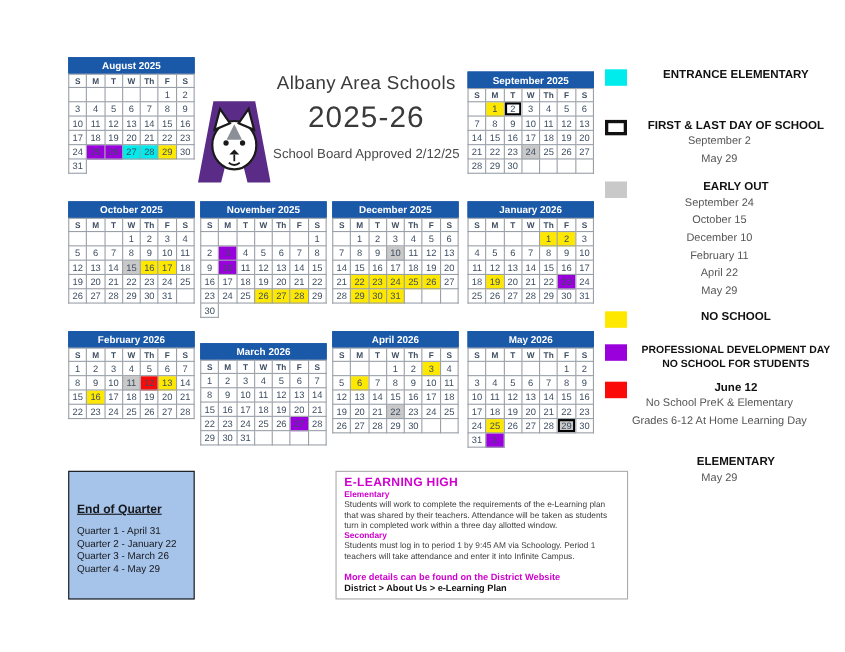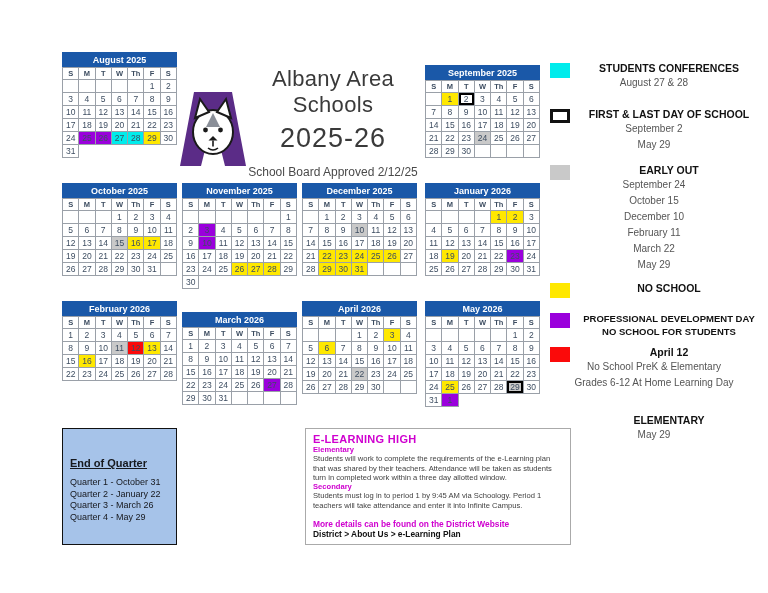--- a/index.html
+++ b/index.html
@@ -8,21 +8,21 @@
     --daytext:#3d4d61; --cellborder:#9aa0a8;
   }
   *{box-sizing:border-box;margin:0;padding:0;}
   html,body{background:#fff;}
   body{font-family:"Liberation Sans",sans-serif;}
   .page{position:relative;width:768px;height:593px;background:#fff;overflow:hidden;}
 
   
   .logo{position:absolute;left:180px;top:90px;width:66px;height:78px;}
   .titleblock{position:absolute;left:246px;top:66px;width:174px;text-align:center;color:#3a3a3a;}
-  .school-name{font-size:22px;letter-spacing:.3px;}
+  .school-name{font-size:17px;letter-spacing:.3px;}
   .school-year{font-size:27px;margin-top:5px;letter-spacing:1px;}
   .approved{font-size:12px;margin-top:11px;color:#4a4a4a;}
 
   
   .month{position:absolute;width:115px;}
   .m0{left:62px;top:52px}.m1{left:425px;top:65px}
   .m2{left:62px;top:183px}.m3{left:182px;top:183px}.m4{left:302px;top:183px}.m5{left:425px;top:183px}
   .m6{left:62px;top:301px}.m7{left:182px;top:312px}.m8{left:302px;top:301px}.m9{left:425px;top:301px}
   .mtitle{background:var(--blue);color:#fff;font-size:9px;font-weight:bold;text-align:center;
           height:15px;line-height:15px;border:1px solid var(--blue);}
@@ -715,62 +715,61 @@
             <td class="void"></td>
             <td class="void"></td>
           </tr>
         </tbody>
       </table>
     </div>
 
   <div id="legend">
       <div class="legend-item" style="top:62px">
         <span class="swatch" style="background:#00ecec"></span>
-        <div class="legend-title">STUDENTS CONFERENCES</div>
-        <div class="legend-sub">August 27 &amp; 28</div>
+        <div class="legend-title">ENTRANCE ELEMENTARY</div>
       </div>
       <div class="legend-item" style="top:108px">
         <span class="swatch outline" style=""></span>
         <div class="legend-title">FIRST &amp; LAST DAY OF SCHOOL</div>
         <div class="legend-sub">September 2</div>
         <div class="legend-sub">May 29</div>
       </div>
       <div class="legend-item" style="top:164px">
         <span class="swatch" style="background:#c9c9c9"></span>
         <div class="legend-title">EARLY OUT</div>
         <div class="legend-sub">September 24</div>
         <div class="legend-sub">October 15</div>
         <div class="legend-sub">December 10</div>
         <div class="legend-sub">February 11</div>
-        <div class="legend-sub">March 22</div>
+        <div class="legend-sub">April 22</div>
         <div class="legend-sub">May 29</div>
       </div>
       <div class="legend-item" style="top:282px">
         <span class="swatch" style="background:#ffe800"></span>
         <div class="legend-title">NO SCHOOL</div>
       </div>
       <div class="legend-item" style="top:312px">
         <span class="swatch" style="background:#9a00dc"></span>
         <div class="legend-title small">PROFESSIONAL DEVELOPMENT DAY<br>NO SCHOOL FOR STUDENTS</div>
       </div>
       <div class="legend-item" style="top:346px">
         <span class="swatch" style="background:#fb0a0a"></span>
-        <div class="legend-title">April 12</div>
+        <div class="legend-title">June 12</div>
         <div class="legend-sub">No School PreK &amp; Elementary</div>
         <div class="legend-sub">Grades 6-12 At Home Learning Day</div>
       </div>
       <div class="legend-item" style="top:414px">
         <div class="legend-title">ELEMENTARY</div>
         <div class="legend-sub">May 29</div>
       </div>
     </div>
 
   <div class="qbox">
     <div class="qtitle">End of Quarter</div>
-    <div class="qline">Quarter 1 - October 31</div>
+    <div class="qline">Quarter 1 - April 31</div>
     <div class="qline">Quarter 2 - January 22</div>
     <div class="qline">Quarter 3 - March 26</div>
     <div class="qline">Quarter 4 - May 29</div>
   </div>
 
 
   <div class="ebox">
     <div class="etitle">E-LEARNING HIGH</div>
     <div class="esub">Elementary</div>
     <p>Students will work to complete the requirements of the e-Learning plan that was shared by their teachers.  Attendance will be taken as students turn in completed work within a three day allotted window.</p>

